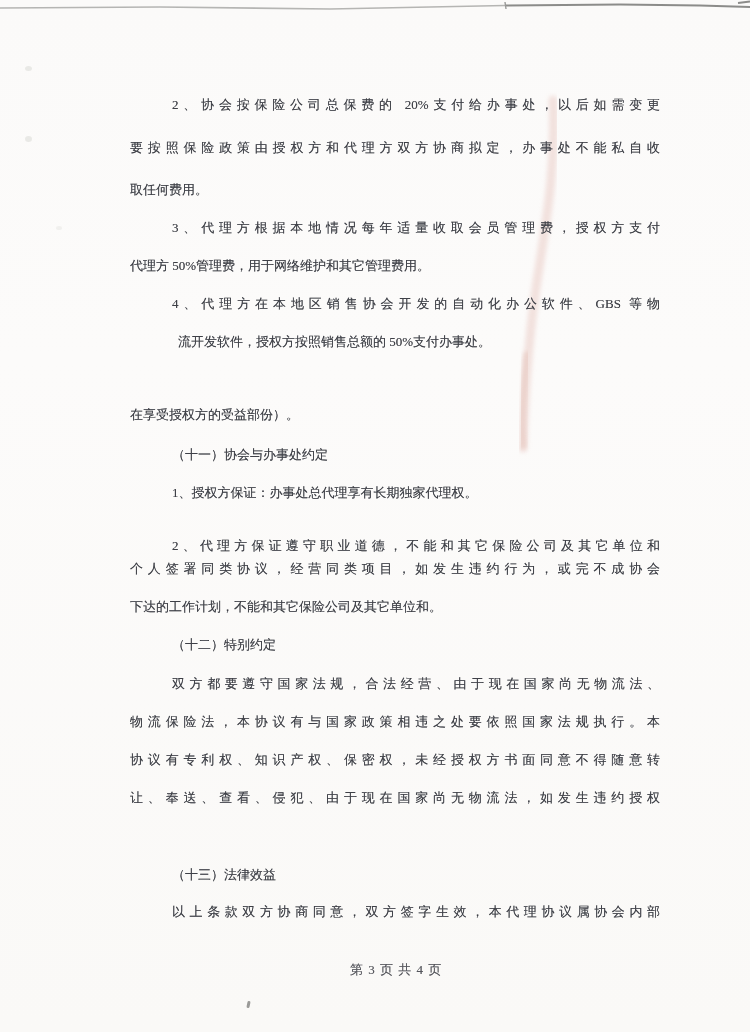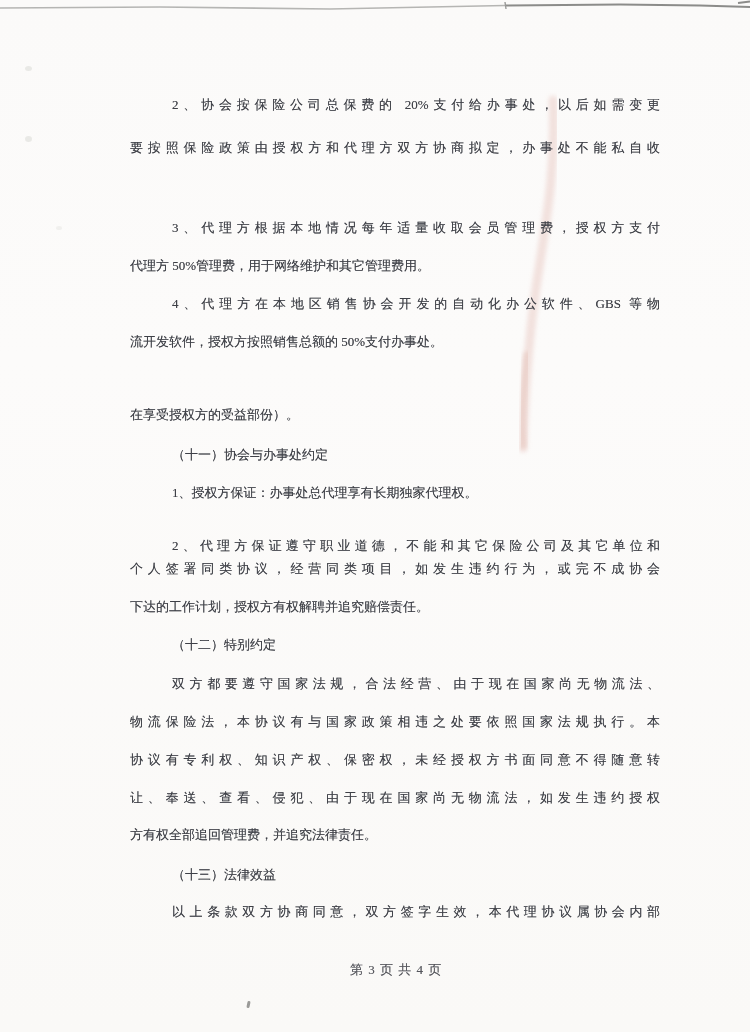--- a/index.html
+++ b/index.html
@@ -58,35 +58,35 @@
   </svg>
 
   <span class="speck speck1"></span>
   <span class="speck speck2"></span>
   <span class="speck speck3"></span>
   <span class="speck speck4"></span>
 
   <div class="text-block">
       <div class="line indent just" style="top: 93px;">2、协会按保险公司总保费的 20%支付给办事处，以后如需变更</div>
       <div class="line just" style="top: 136px;">要按照保险政策由授权方和代理方双方协商拟定，办事处不能私自收</div>
+      <div class="line" style="top: 178px;">取任何费用。</div>
       <div class="line indent just" style="top: 216px;">3、代理方根据本地情况每年适量收取会员管理费，授权方支付</div>
       <div class="line" style="top: 254px;">代理方 50%管理费，用于网络维护和其它管理费用。</div>
       <div class="line indent just" style="top: 292px;">4、代理方在本地区销售协会开发的自动化办公软件、GBS 等物</div>
-      <div class="line" style="top: 330px;">流开发软件，授权方按照销售总额的 50%支付办事处。</div>
+      <div class="line" style="top: 330px; margin-left: 48px;">流开发软件，授权方按照销售总额的 50%支付办事处。</div>
       <div class="line" style="top: 403px;">在享受授权方的受益部份）。</div>
       <div class="line indent" style="top: 443px;">（十一）协会与办事处约定</div>
       <div class="line indent" style="top: 481px;">1、授权方保证：办事处总代理享有长期独家代理权。</div>
       <div class="line indent just" style="top: 520px; margin-top: 14px;">2、代理方保证遵守职业道德，不能和其它保险公司及其它单位和</div>
       <div class="line just" style="top: 557px;">个人签署同类协议，经营同类项目，如发生违约行为，或完不成协会</div>
-      <div class="line" style="top: 595px;">下达的工作计划，授权方有权解聘并追究赔偿责任。</div>
+      <div class="line" style="top: 595px;">下达的工作计划，不能和其它保险公司及其它单位和。</div>
       <div class="line indent" style="top: 633px;">（十二）特别约定</div>
       <div class="line indent just" style="top: 672px;">双方都要遵守国家法规，合法经营、由于现在国家尚无物流法、</div>
       <div class="line just" style="top: 748px;">协议有专利权、知识产权、保密权，未经授权方书面同意不得随意转</div>
       <div class="line just" style="top: 710px;">物流保险法，本协议有与国家政策相违之处要依照国家法规执行。本</div>
       <div class="line just" style="top: 786px;">让、奉送、查看、侵犯、由于现在国家尚无物流法，如发生违约授权</div>
-      <div class="line" style="top: 823px;">方有权全部追回管理费，并追究法律责任。</div>
       <div class="line indent" style="top: 863px;">（十三）法律效益</div>
       <div class="line indent just" style="top: 900px;">以上条款双方协商同意，双方签字生效，本代理协议属协会内部</div>
     </div>
 
   <div class="footer">第 3 页 共 4 页</div>
 
 </div>
 
 </body></html>

